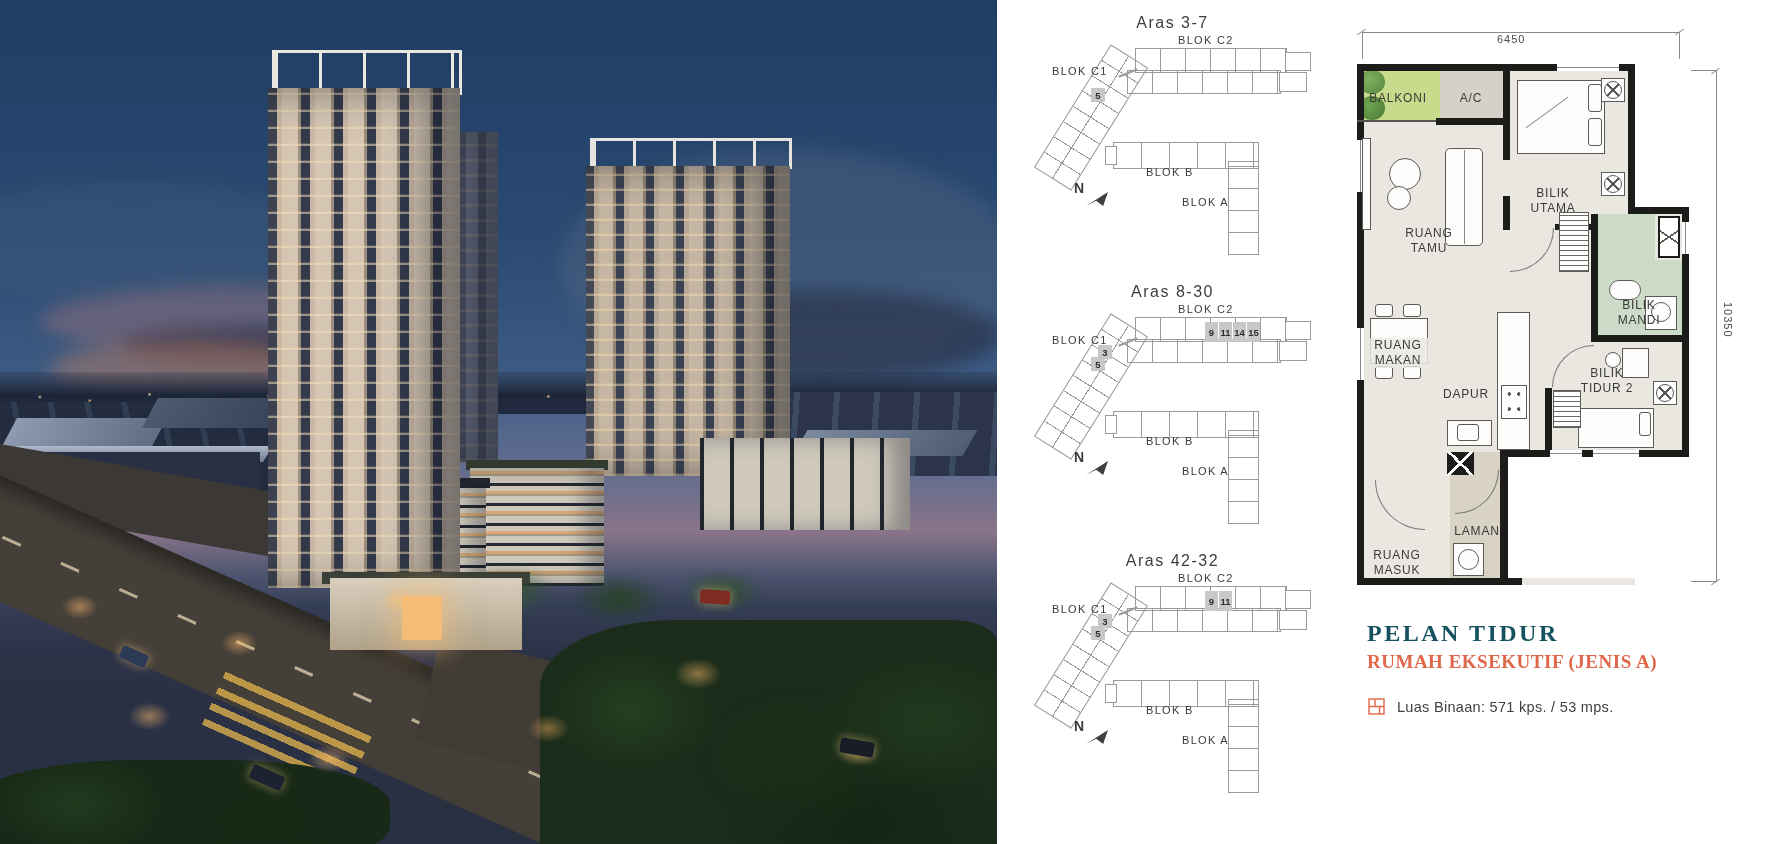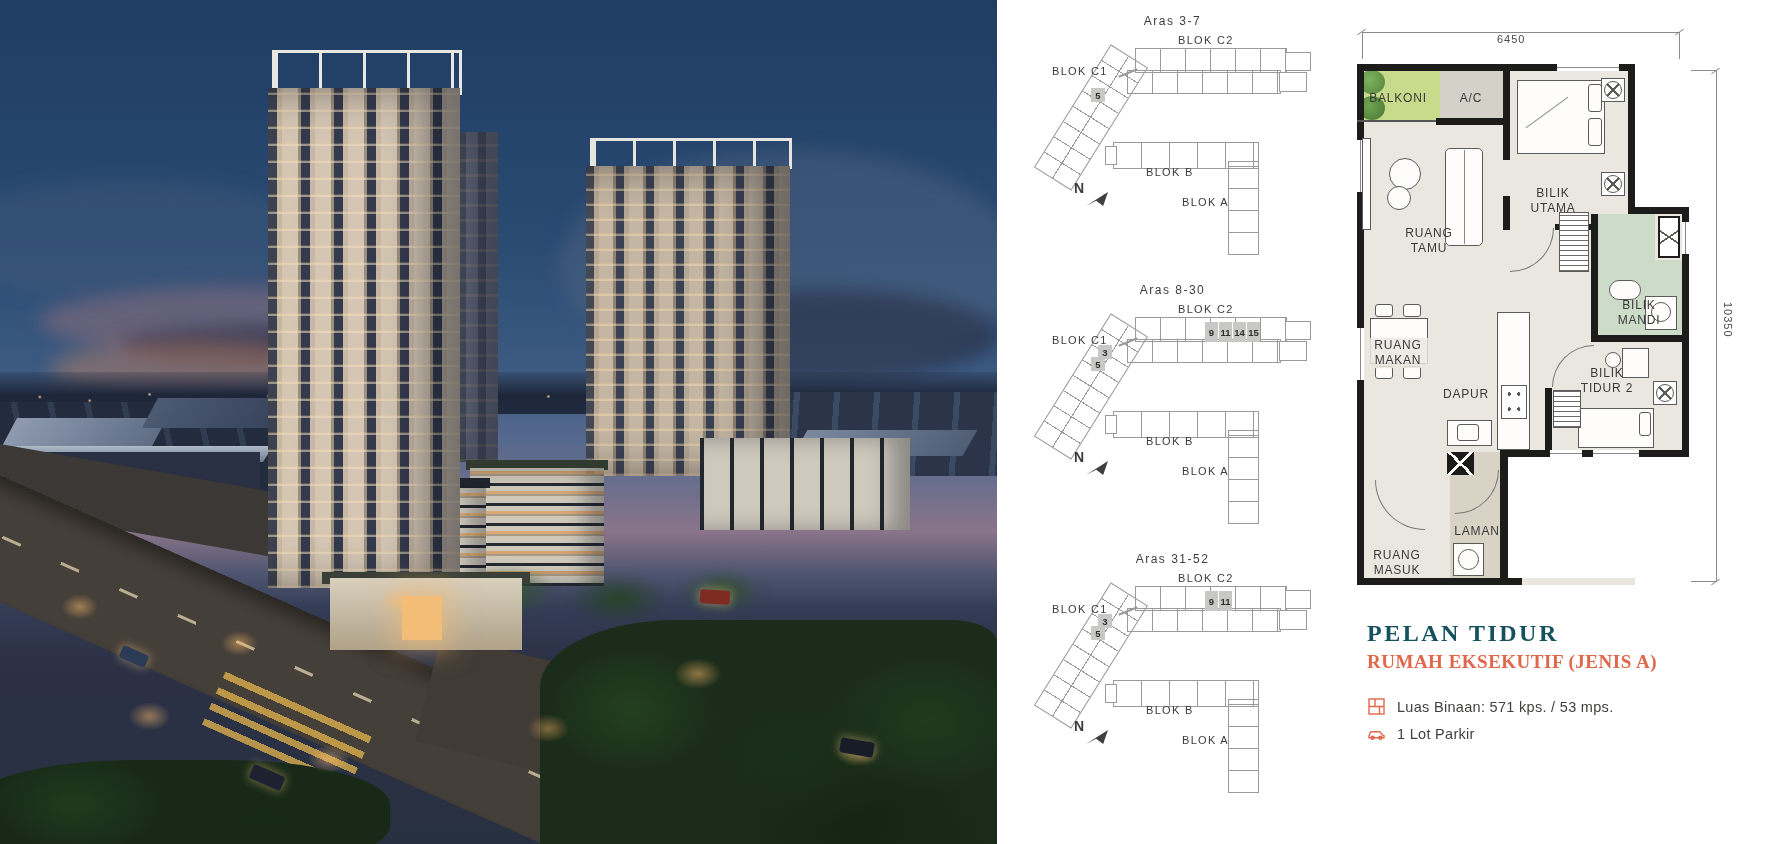--- a/index.html
+++ b/index.html
@@ -94,21 +94,21 @@
   .car{background:#1c2230;border-radius:3px;box-shadow:0 0 8px 2px rgba(255,210,140,.35);}
   .car1{left:250px;top:770px;width:34px;height:15px;transform:rotate(24deg);}
   .car2{left:120px;top:650px;width:28px;height:13px;transform:rotate(24deg);background:#2b3a55;}
   .car3{left:840px;top:740px;width:34px;height:15px;transform:rotate(10deg);background:#171c26;}
   .car4{left:700px;top:590px;width:30px;height:14px;transform:rotate(4deg);background:#7e2c22;}
   .photo-vignette{left:0;top:0;width:997px;height:844px;background:
     radial-gradient(140% 110% at 50% 40%,rgba(0,0,0,0) 60%,rgba(10,14,24,.35) 100%);}
 
   
   .sp{width:285px;height:252px;}
-  .sp .sp-title{position:absolute;left:0;top:6px;width:100%;text-align:center;font-size:12px;letter-spacing:1.5px;color:#3e3e3d;}
+  .sp .sp-title{position:absolute;left:0;top:6px;width:100%;text-align:center;font-size:16px;letter-spacing:1.5px;color:#3e3e3d;}
   .sp .lbl{position:absolute;font-size:11px;letter-spacing:1.3px;color:#3b3b3b;white-space:nowrap;}
   .sp .lbl-c2{left:148px;top:26px;}
   .sp .lbl-c1{left:22px;top:57px;}
   .sp .lbl-b{left:116px;top:158px;}
   .sp .lbl-a{left:152px;top:188px;}
   .strip{position:absolute;background:#fff;border:1px solid #9a9a9a;}
   .c2r1{left:105px;top:40px;width:150px;height:23px;background:repeating-linear-gradient(90deg,rgba(0,0,0,0) 0 24px,#9a9a9a 24px 25px);}
   .c2r1e{left:255px;top:44px;width:24px;height:17px;}
   .c2r2{left:97px;top:62px;width:152px;height:22px;background:repeating-linear-gradient(90deg,rgba(0,0,0,0) 0 24px,#9a9a9a 24px 25px);}
   .c2r2e{left:249px;top:64px;width:26px;height:18px;}
@@ -253,21 +253,21 @@
       <div class="chip">14</div>
       <div class="chip">15</div>
     </div>
     <div class="chip chip-3">3</div>
     <div class="chip chip-5">5</div>
     <div class="north">N</div>
     <div class="needle"></div>
   </div>
 
   <div class="abs sp sp3">
-    <div class="sp-title">Aras 31-52</div>
+    <div class="sp-title">Aras 42-32</div>
     <div class="strip c2r1"></div>
     <div class="strip c2r1e"></div>
     <div class="strip c2r2"></div>
     <div class="strip c2r2e"></div>
     <div class="corr"></div>
     <div class="strip c1bar"></div>
     <div class="strip bbar"></div>
     <div class="strip bbarE"></div>
     <div class="strip abar"></div>
     <div class="lbl lbl-c2">BLOK C2</div>
@@ -401,24 +401,16 @@
     <h1>PELAN TIDUR</h1>
     <h2>RUMAH EKSEKUTIF (JENIS A)</h2>
     <div class="features">
       <div class="feat">
         <svg width="19" height="19" viewBox="0 0 19 19" fill="none" stroke="#e0674a" stroke-width="1.4">
           <rect x="2" y="2" width="15" height="15"></rect>
             <path d="M2 9.5 h6 M8 2 v7.5 M8 9.5 h9 M12.5 9.5 v7.5"></path>
         </svg>
         <span>Luas Binaan: 571 kps. / 53 mps.</span>
       </div>
-      <div class="feat">
-        <svg width="19" height="19" viewBox="0 0 19 19" fill="none" stroke="#e0674a" stroke-width="1.4">
-          <path d="M2 12 l1.2-3.2 a1.6 1.6 0 0 1 1.5-1 h7.6 a1.6 1.6 0 0 1 1.4 .9 L15.5 11 l1.5 .6 v2.2 h-15 z"></path>
-          <circle cx="5.6" cy="13.8" r="1.5"></circle>
-            <circle cx="13.4" cy="13.8" r="1.5"></circle>
-        </svg>
-        <span>1 Lot Parkir</span>
-      </div>
     </div>
   </div>
 
 </div>
 
 </body></html>

